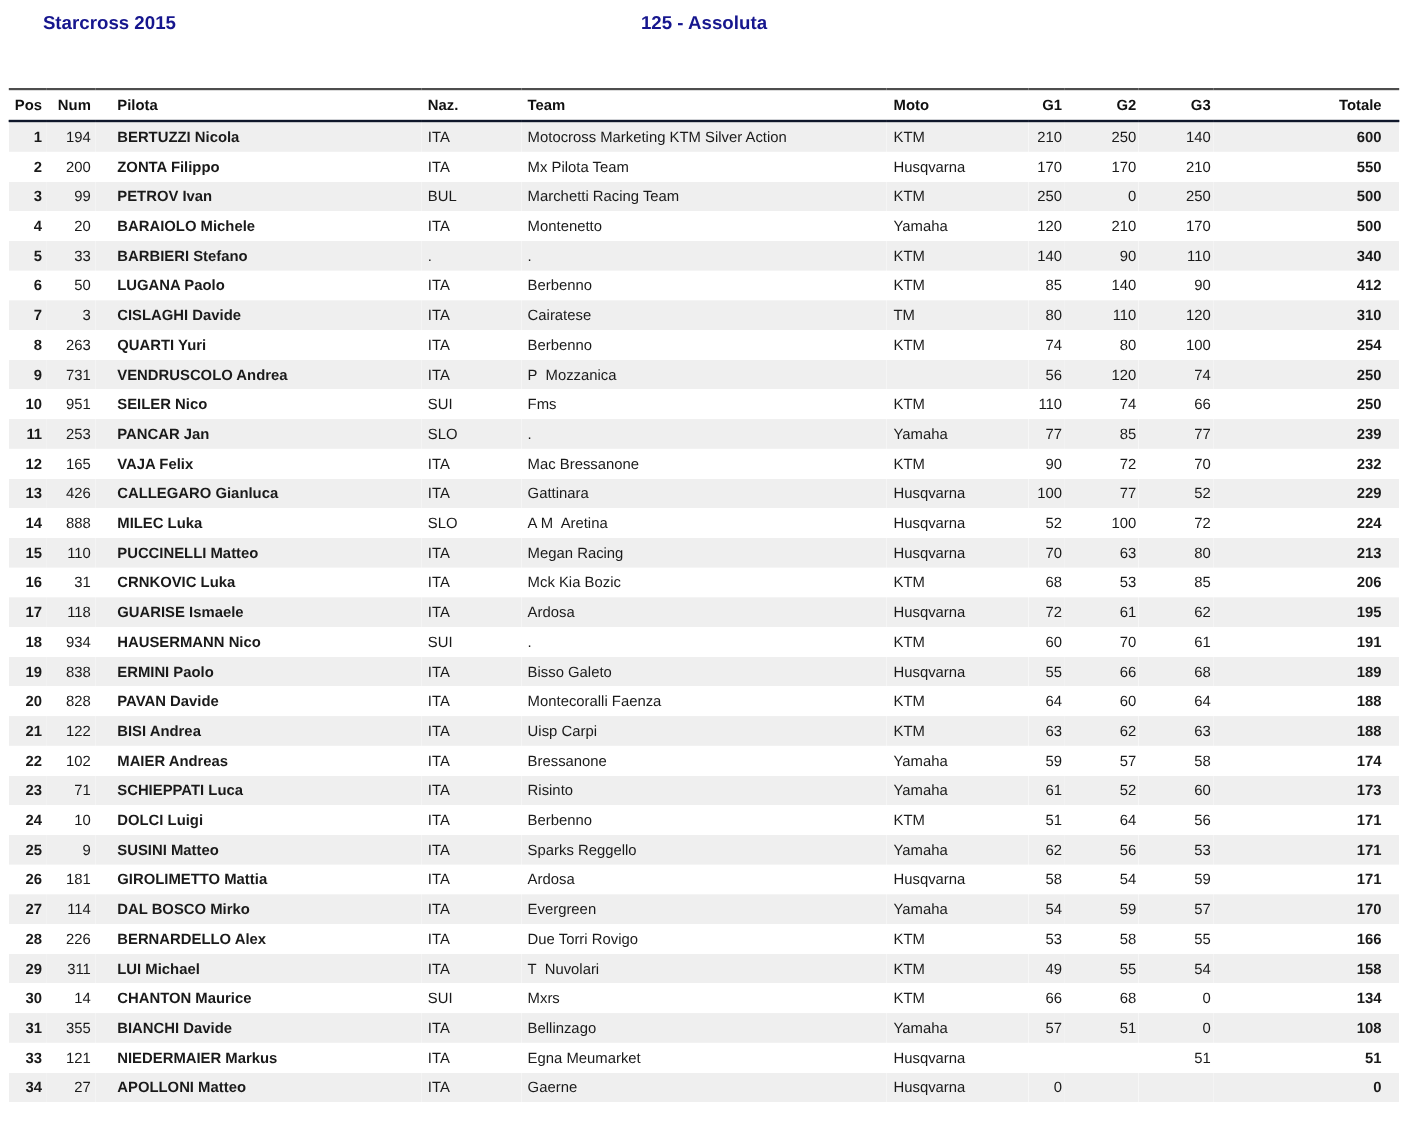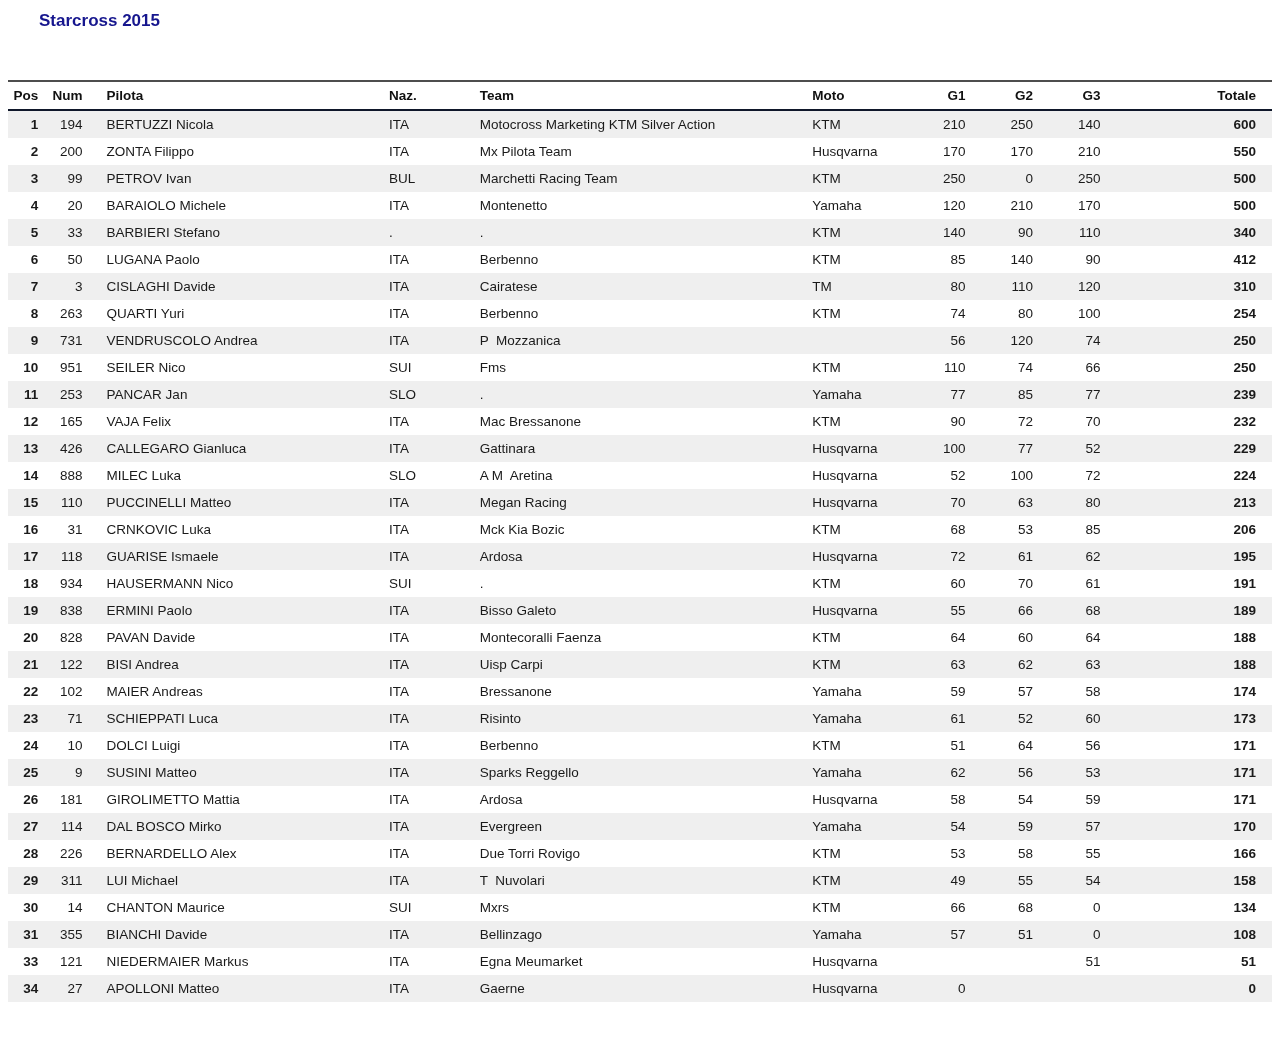--- a/index.html
+++ b/index.html
@@ -10,33 +10,34 @@
   .class-title{position:absolute;left:0;top:11px;width:100%;text-align:center;font-size:17px;font-weight:bold;color:#16168e;white-space:nowrap;}
 
   table.results{position:absolute;left:8px;top:80px;width:1264px;border-collapse:collapse;table-layout:fixed;border-top:2px solid #4d4d4d;font-size:13.5px;}
   table.results thead th{height:27px;border-bottom:2px solid #0f172a;font-weight:bold;vertical-align:middle;white-space:nowrap;padding:0;background:#ffffff;color:#111;}
   table.results tbody td{height:27px;vertical-align:middle;white-space:pre;overflow:hidden;padding:0;}
   table.results tbody tr:nth-child(odd){background:#efefef;}
   table.results tbody tr:nth-child(even){background:#ffffff;}
 
   .c-pos   {text-align:right;padding-right:4px !important;font-weight:bold;}
   .c-num   {text-align:right;padding-right:4px !important;}
-  .c-pilota{text-align:left;padding-left:20px !important;font-weight:normal;}
+  .c-pilota{text-align:left;padding-left:20px !important;font-weight:bold;}
   .c-naz   {text-align:left;padding-left:6px !important;}
   .c-team  {text-align:left;padding-left:6px !important;}
   .c-moto  {text-align:left;padding-left:6px !important;}
   .c-g1,.c-g2,.c-g3{text-align:right;padding-right:2px !important;}
   .c-totale{text-align:right;padding-right:16px !important;font-weight:bold;}
   thead .c-pos,thead .c-num,thead .c-pilota,thead .c-naz,thead .c-team,thead .c-moto{font-weight:bold;}
 </style>
 </head>
 <body>
 
 <div class="page">
   <div class="event-title">Starcross 2015</div>
+  <div class="class-title">125 - Assoluta</div>
 
   <table class="results">
     <colgroup>
       <col style="width:34px">
         <col style="width:44px">
         <col style="width:294px">
         <col style="width:90px">
       <col style="width:330px">
         <col style="width:128px">
         <col style="width:32px">

